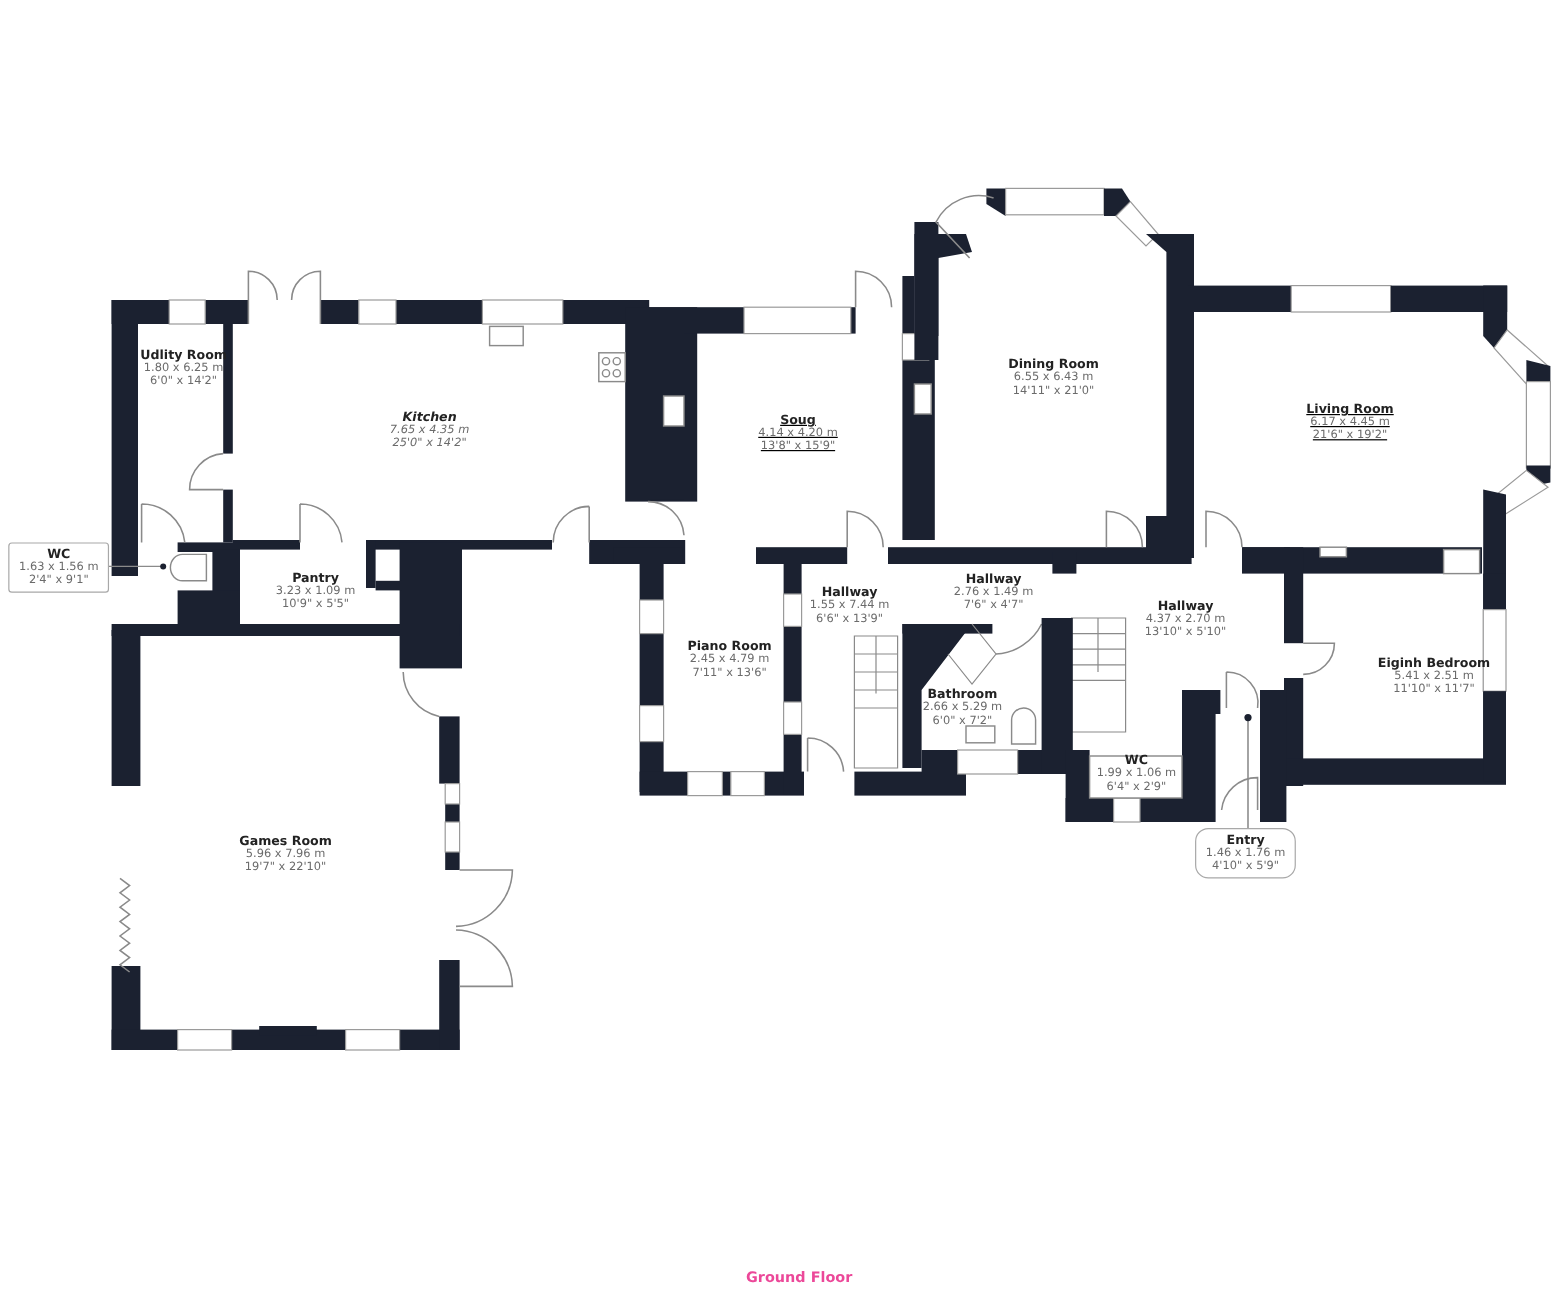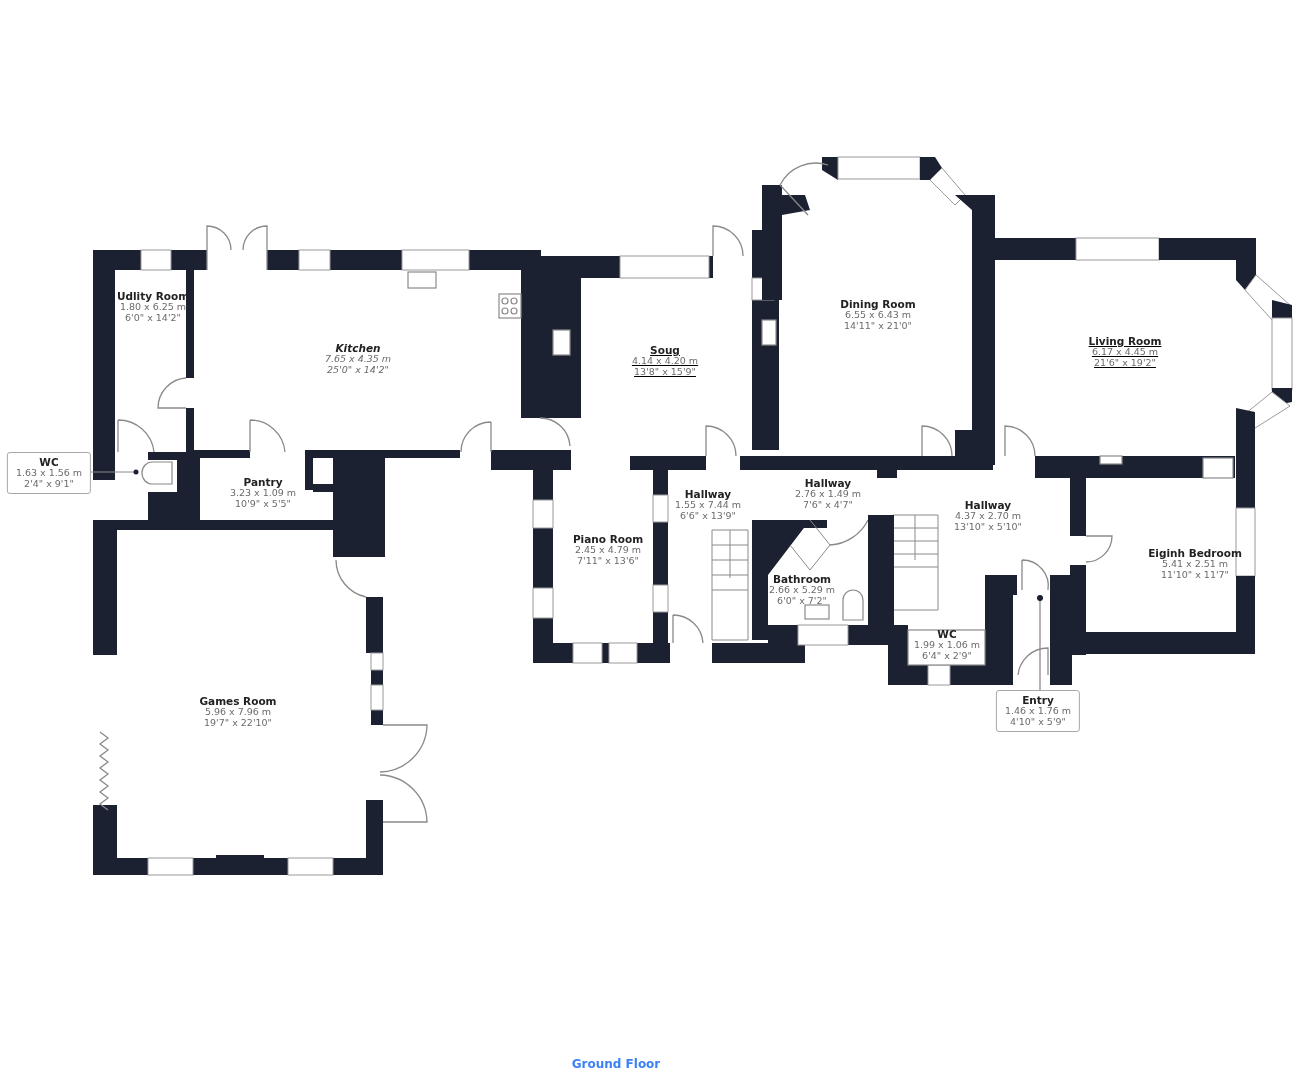--- a/index.html
+++ b/index.html
@@ -8,22 +8,22 @@
   #plan { position: absolute; left: 0; top: 0; width: 1300px; height: 1080px; }
   .wall { fill: #1b2130; }
   .win { fill: #ffffff; stroke: #9a9a9a; stroke-width: 1; }
   .door { fill: none; stroke: #8a8a8a; stroke-width: 1.3; }
   .fixture { fill: #ffffff; stroke: #8a8a8a; stroke-width: 1.2; }
   .stair { fill: none; stroke: #8a8a8a; stroke-width: 1; }
   .label { position: absolute; text-align: center; transform: translateX(-50%); white-space: nowrap; line-height: 1.15; }
   .label .name { font-size: 10.5px; font-weight: bold; color: #222; display: block; }
   .label .dim { font-size: 9.5px; color: #6b6b6b; display: block; }
   .boxed { border: 1px solid #a8a8a8; border-radius: 3px; background: #fff; padding: 3px 8px; }
-  .floor-title { position: absolute; left: 616px; top: 1057px; transform: translateX(-50%);
-                 font-size: 12px; font-weight: bold; color: #3b82f6; }
+  .floor-title { position: absolute; left: 666px; top: 1057px; transform: translateX(-50%);
+                 font-size: 12px; font-weight: bold; color: #ec4899; }
 </style>
 </head>
 <body>
 
 <svg id="plan" viewBox="0 0 1300 1080" xmlns="http://www.w3.org/2000/svg">
 
   <g>
     <rect class="wall" x="93" y="250" width="22" height="230"></rect>
     <rect class="wall" x="93" y="250" width="48" height="20"></rect>
     <rect class="wall" x="171" y="250" width="36" height="20"></rect>
@@ -258,21 +258,21 @@
 <div class="label" style="left:947px; top:628px;">
   <span class="name">WC</span>
   <span class="dim">1.99 x 1.06 m</span>
   <span class="dim">6'4" x 2'9"</span>
 </div>
 <div class="label" style="left:1162px; top:547px;margin-left:33px;">
   <span class="name">Eiginh Bedroom</span>
   <span class="dim">5.41 x 2.51 m</span>
   <span class="dim">11'10" x 11'7"</span>
 </div>
-<div class="label boxed" style="left:1038px; top:690px;">
+<div class="label boxed" style="left:1038px; top:690px;border-radius:11px;">
   <span class="name">Entry</span>
   <span class="dim">1.46 x 1.76 m</span>
   <span class="dim">4'10" x 5'9"</span>
 </div>
 <div class="label" style="left:238px; top:695px;">
   <span class="name">Games Room</span>
   <span class="dim">5.96 x 7.96 m</span>
   <span class="dim">19'7" x 22'10"</span>
 </div>
 

